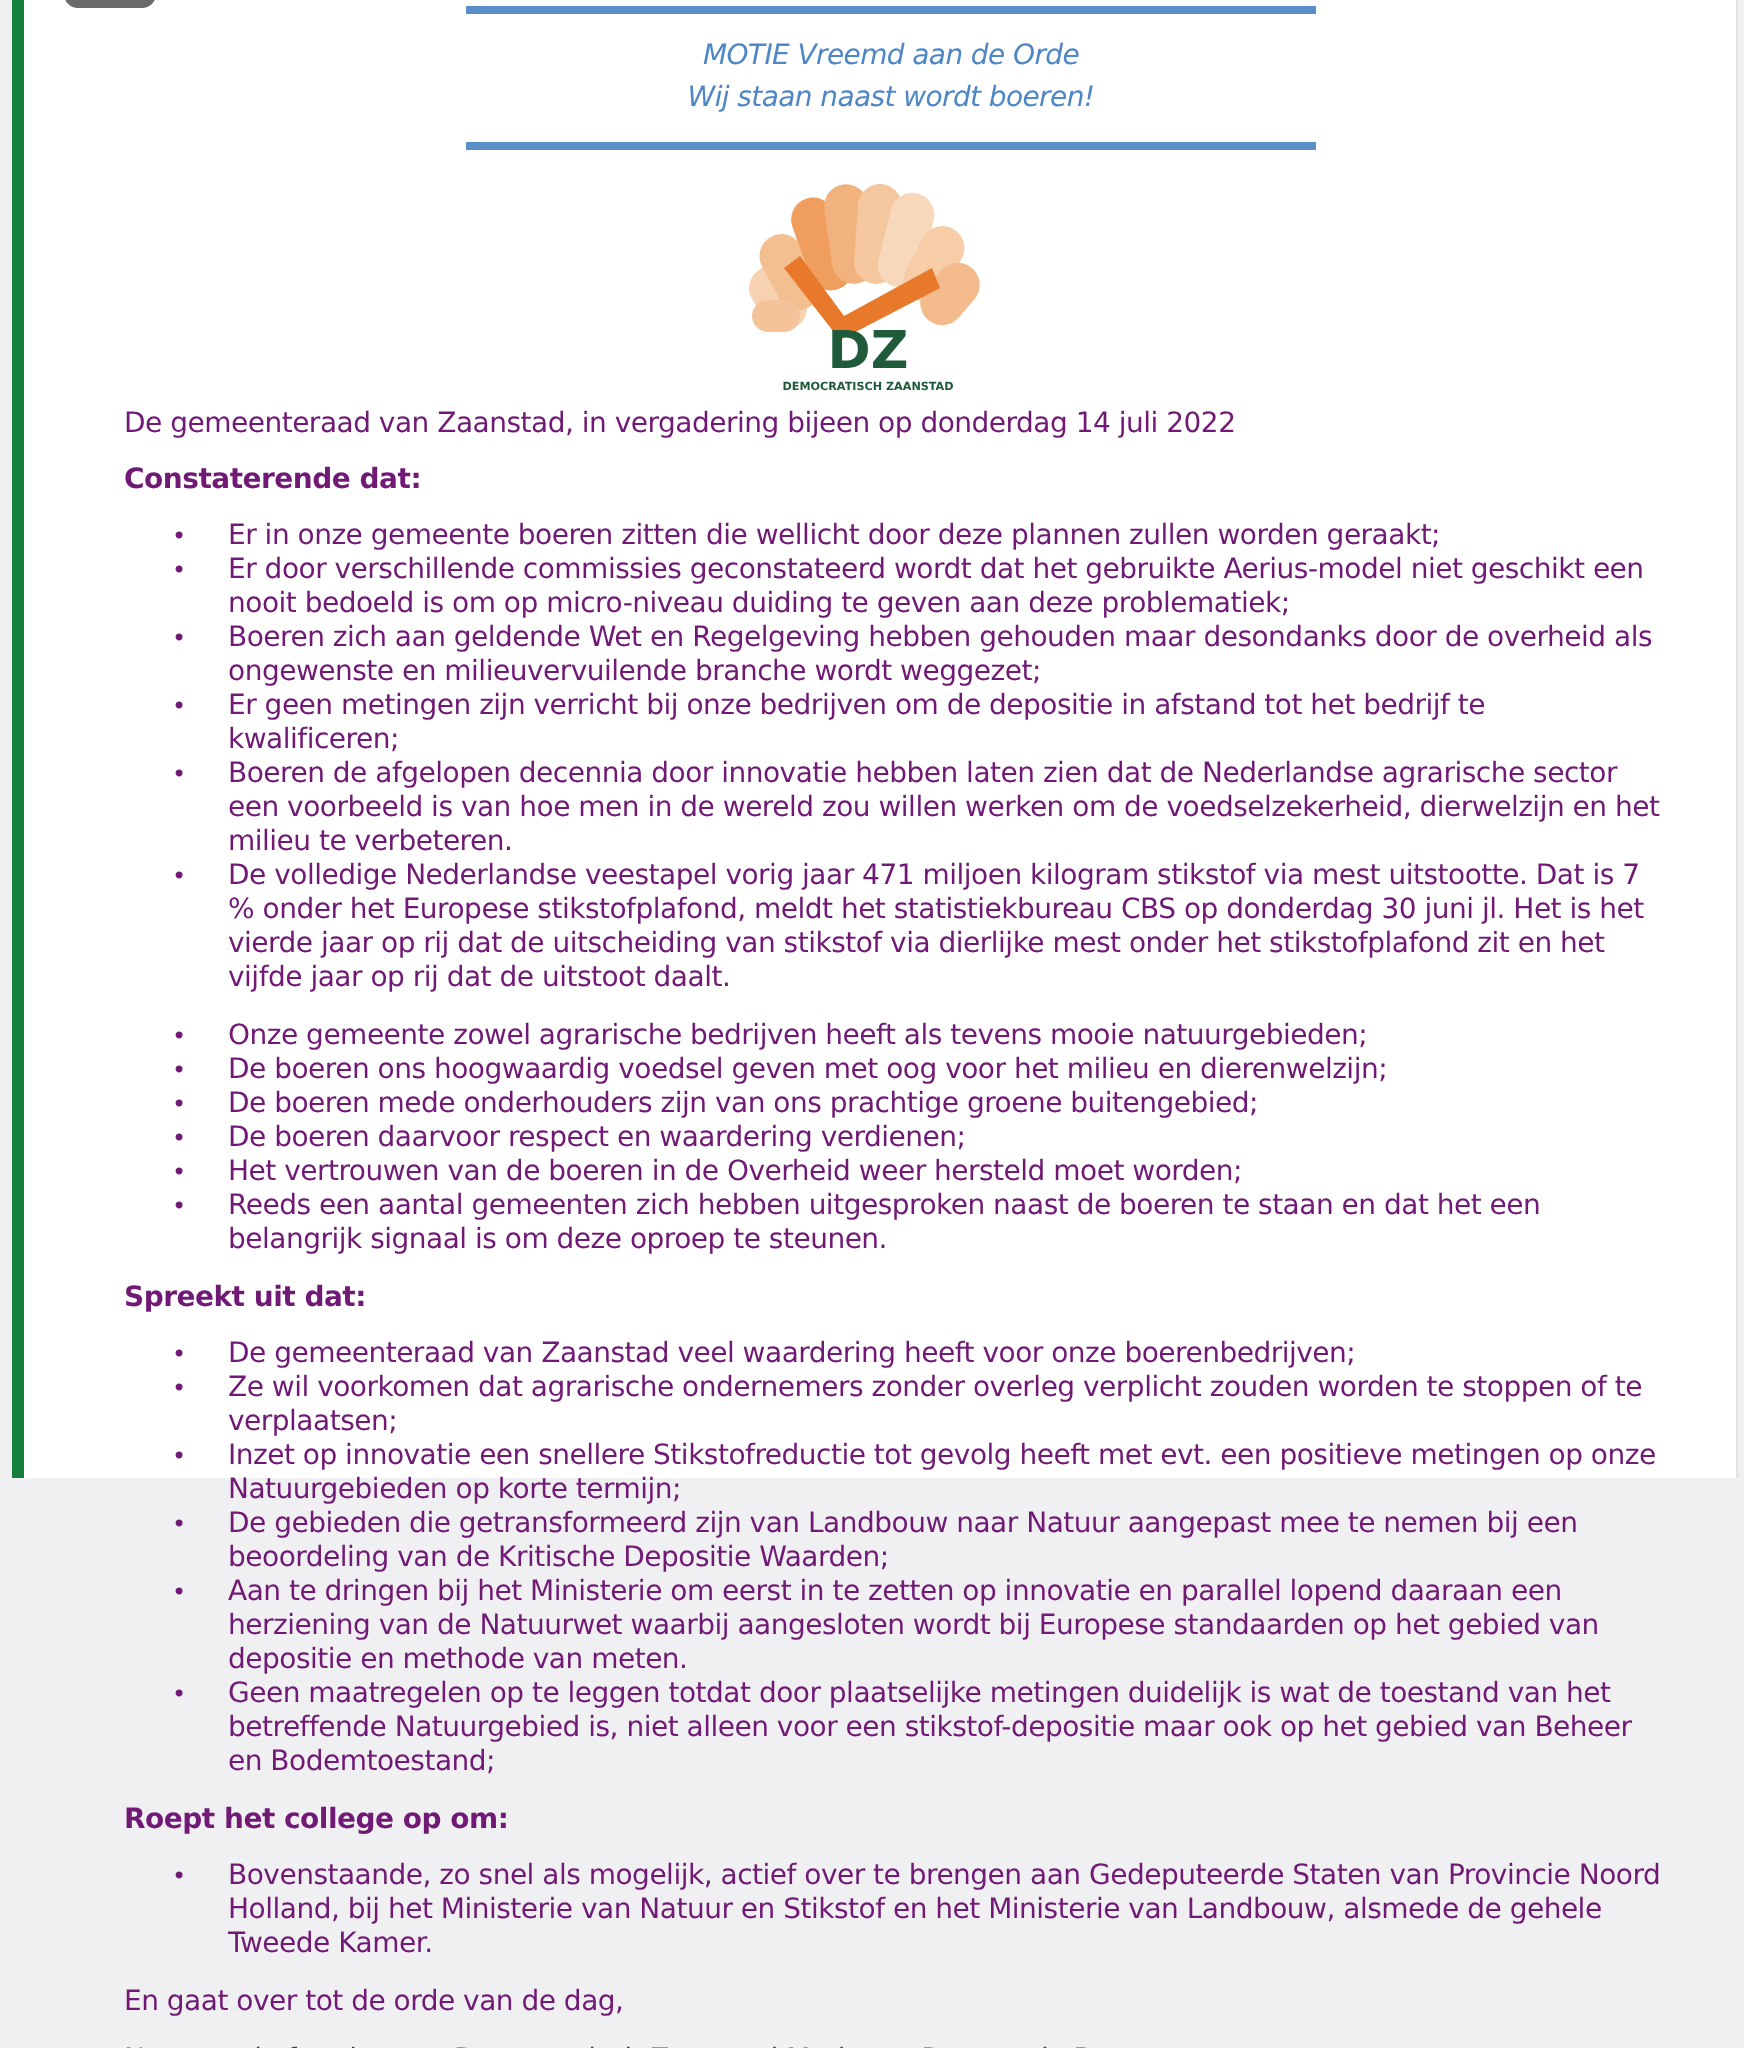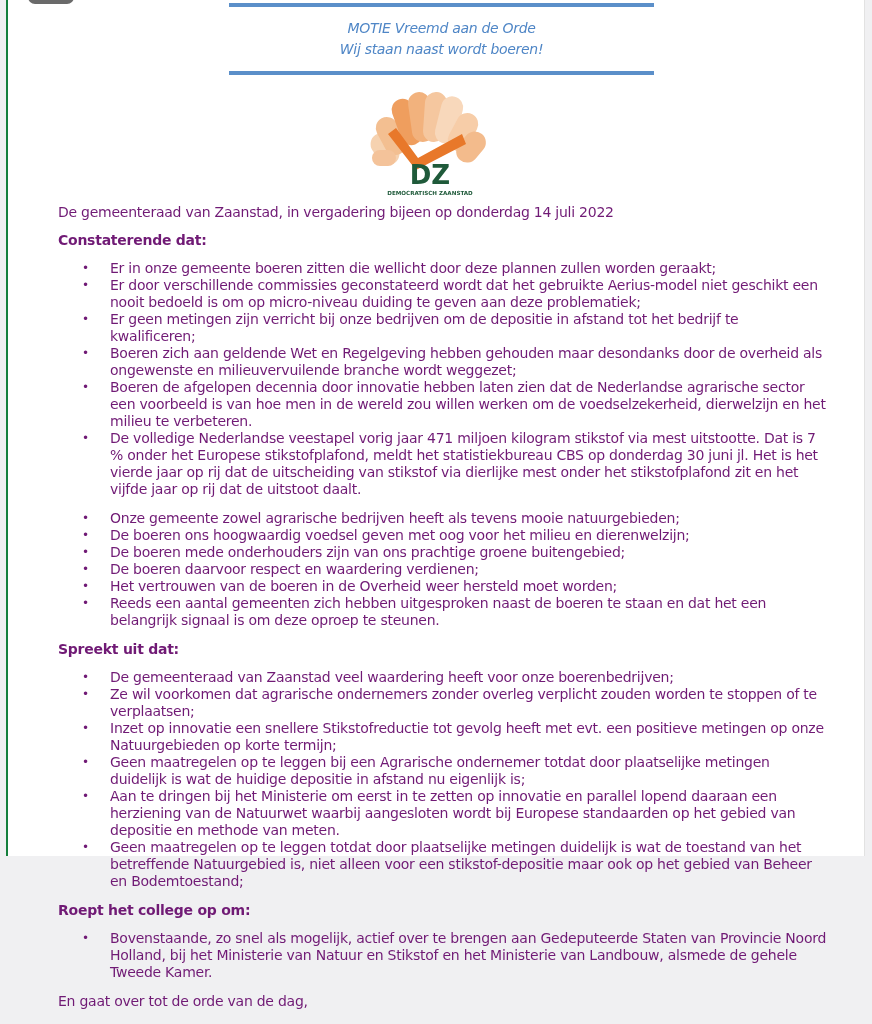--- a/index.html
+++ b/index.html
@@ -3,23 +3,23 @@
 <meta charset="utf-8">
 <style>
   html, body { margin: 0; padding: 0; }
   body {
     width: 872px; height: 1024px; overflow: hidden;
     background: #f0f0f2;
     font-family: "DejaVu Sans", "Liberation Sans", sans-serif;
     position: relative;
   }
   .page {
-    position: absolute; left: 6px; top: 0; width: 856px; height: 856px;
+    position: absolute; left: 6px; top: 0; width: 856px; height: 739px;
     background: #ffffff;
-    border-left: 2px solid #15803d;
+    border-left: 6px solid #15803d;
     border-right: 1px solid #e2e2e2;
     text-decoration: underline;
   }
   .top-pill {
     position: absolute; left: 20px; top: -10px; width: 46px; height: 14px;
     background: #6a6a6a; border-radius: 8px;
   }
   .rule {
     position: absolute; left: 221px; width: 425px; height: 4px;
     background: #5b8fc9;
@@ -81,41 +81,41 @@
     </svg>
   </div>
 
   <div class="doc">
     <p class="intro">De gemeenteraad van Zaanstad, in vergadering bijeen op donderdag 14 juli 2022</p>
 
     <p class="heading">Constaterende dat:</p>
     <ul>
       <li>Er in onze gemeente boeren zitten die wellicht door deze plannen zullen worden geraakt;</li>
       <li>Er door verschillende commissies geconstateerd wordt dat het gebruikte Aerius-model niet geschikt een nooit bedoeld is om op micro-niveau duiding te geven aan deze problematiek;</li>
+      <li>Boeren zich aan geldende Wet en Regelgeving hebben gehouden maar desondanks door de overheid als ongewenste en milieuvervuilende branche wordt weggezet;</li>
       <li>Er geen metingen zijn verricht bij onze bedrijven om de depositie in afstand tot het bedrijf te kwalificeren;</li>
-      <li>Boeren zich aan geldende Wet en Regelgeving hebben gehouden maar desondanks door de overheid als ongewenste en milieuvervuilende branche wordt weggezet;</li>
       <li>Boeren de afgelopen decennia door innovatie hebben laten zien dat de Nederlandse agrarische sector een voorbeeld is van hoe men in de wereld zou willen werken om de voedselzekerheid, dierwelzijn en het milieu te verbeteren.</li>
       <li>De volledige Nederlandse veestapel vorig jaar 471 miljoen kilogram stikstof via mest uitstootte. Dat is 7 % onder het Europese stikstofplafond, meldt het statistiekbureau CBS op donderdag 30 juni jl. Het is het vierde jaar op rij dat de uitscheiding van stikstof via dierlijke mest onder het stikstofplafond zit en het vijfde jaar op rij dat de uitstoot daalt.</li>
     </ul>
 
     <ul>
       <li>Onze gemeente zowel agrarische bedrijven heeft als tevens mooie natuurgebieden;</li>
       <li>De boeren ons hoogwaardig voedsel geven met oog voor het milieu en dierenwelzijn;</li>
       <li>De boeren mede onderhouders zijn van ons prachtige groene buitengebied;</li>
       <li>De boeren daarvoor respect en waardering verdienen;</li>
       <li>Het vertrouwen van de boeren in de Overheid weer hersteld moet worden;</li>
       <li>Reeds een aantal gemeenten zich hebben uitgesproken naast de boeren te staan en dat het een belangrijk signaal is om deze oproep te steunen.</li>
     </ul>
 
     <p class="heading">Spreekt uit dat:</p>
     <ul>
       <li>De gemeenteraad van Zaanstad veel waardering heeft voor onze boerenbedrijven;</li>
       <li>Ze wil voorkomen dat agrarische ondernemers zonder overleg verplicht zouden worden te stoppen of te verplaatsen;</li>
       <li>Inzet op innovatie een snellere Stikstofreductie tot gevolg heeft met evt. een positieve metingen op onze Natuurgebieden op korte termijn;</li>
-      <li>Geen maatregelen op te leggen bij een Agrarische ondernemer totdat door plaatselijke metingen duidelijk is wat de huidige depositie in afstand nu eigenlijk is;</li>
+      <li>De gebieden die getransformeerd zijn van Landbouw naar Natuur aangepast mee te nemen bij een beoordeling van de Kritische Depositie Waarden;</li>
       <li>Aan te dringen bij het Ministerie om eerst in te zetten op innovatie en parallel lopend daaraan een herziening van de Natuurwet waarbij aangesloten wordt bij Europese standaarden op het gebied van depositie en methode van meten.</li>
       <li>Geen maatregelen op te leggen totdat door plaatselijke metingen duidelijk is wat de toestand van het betreffende Natuurgebied is, niet alleen voor een stikstof-depositie maar ook op het gebied van Beheer en Bodemtoestand;</li>
     </ul>
 
     <p class="heading">Roept het college op om:</p>
     <ul>
       <li>Bovenstaande, zo snel als mogelijk, actief over te brengen aan Gedeputeerde Staten van Provincie Noord Holland, bij het Ministerie van Natuur en Stikstof en het Ministerie van Landbouw, alsmede de gehele Tweede Kamer.</li>
     </ul>
 
     <p class="closing">En gaat over tot de orde van de dag,</p>

